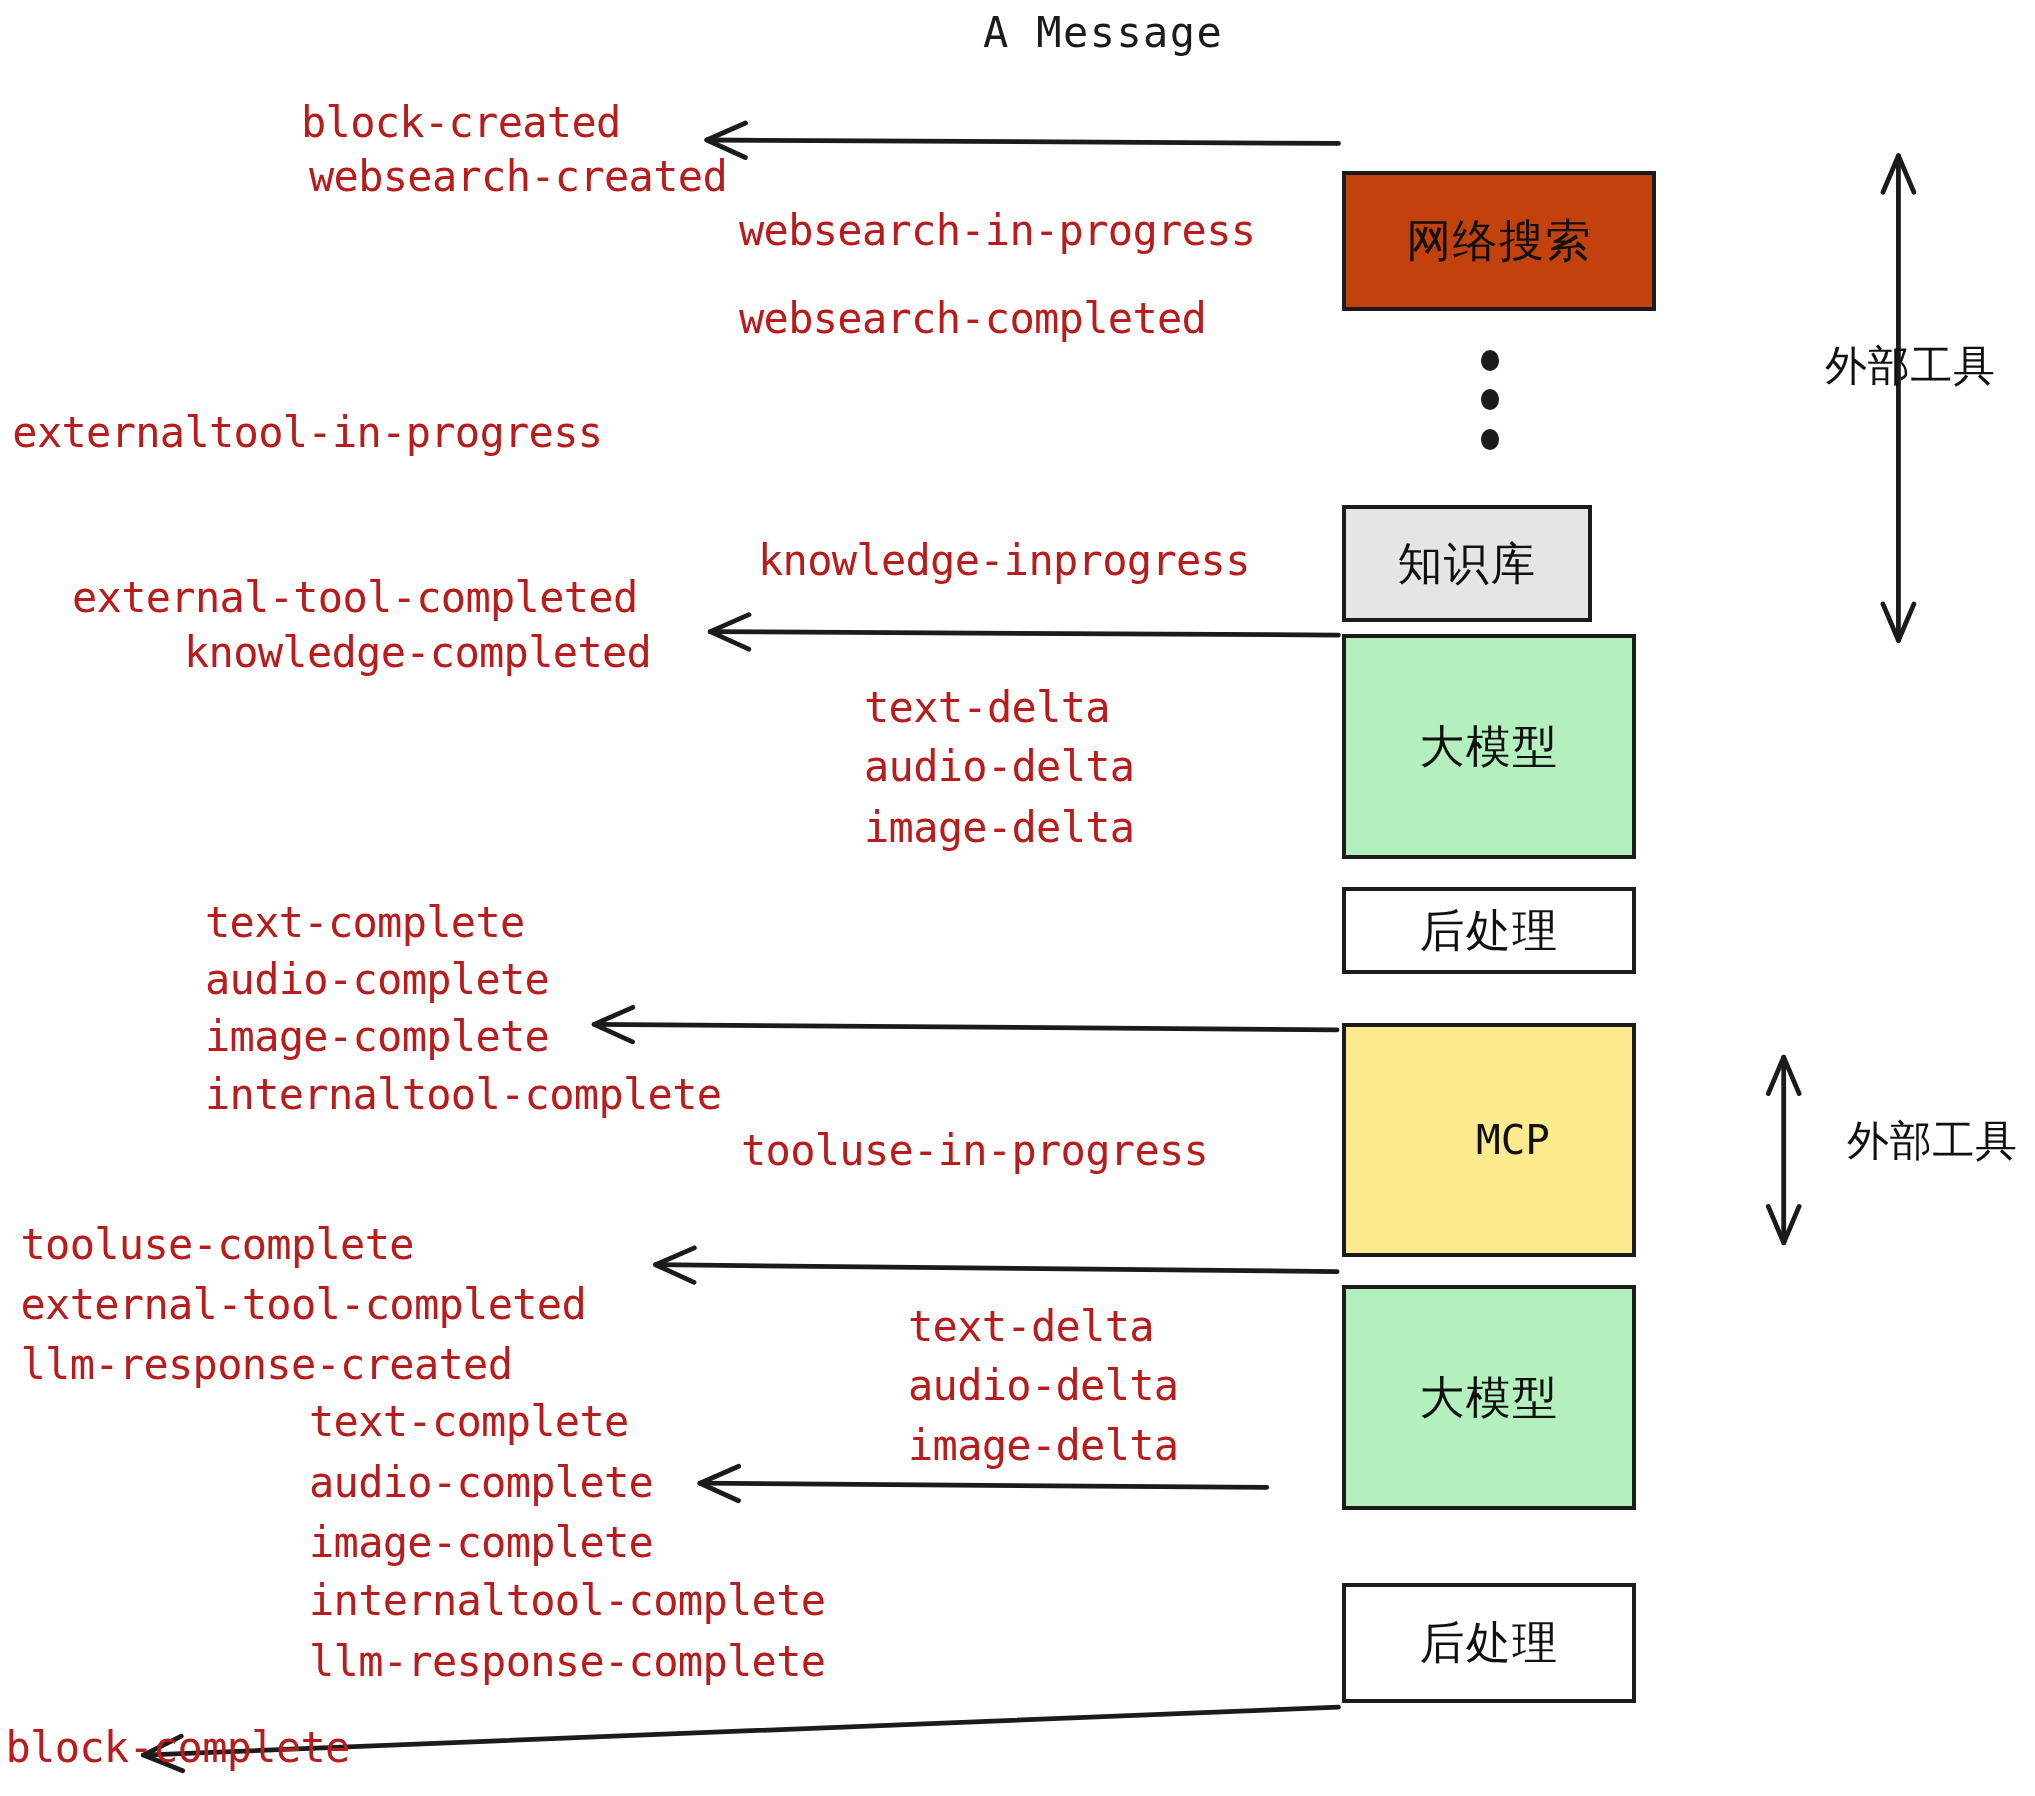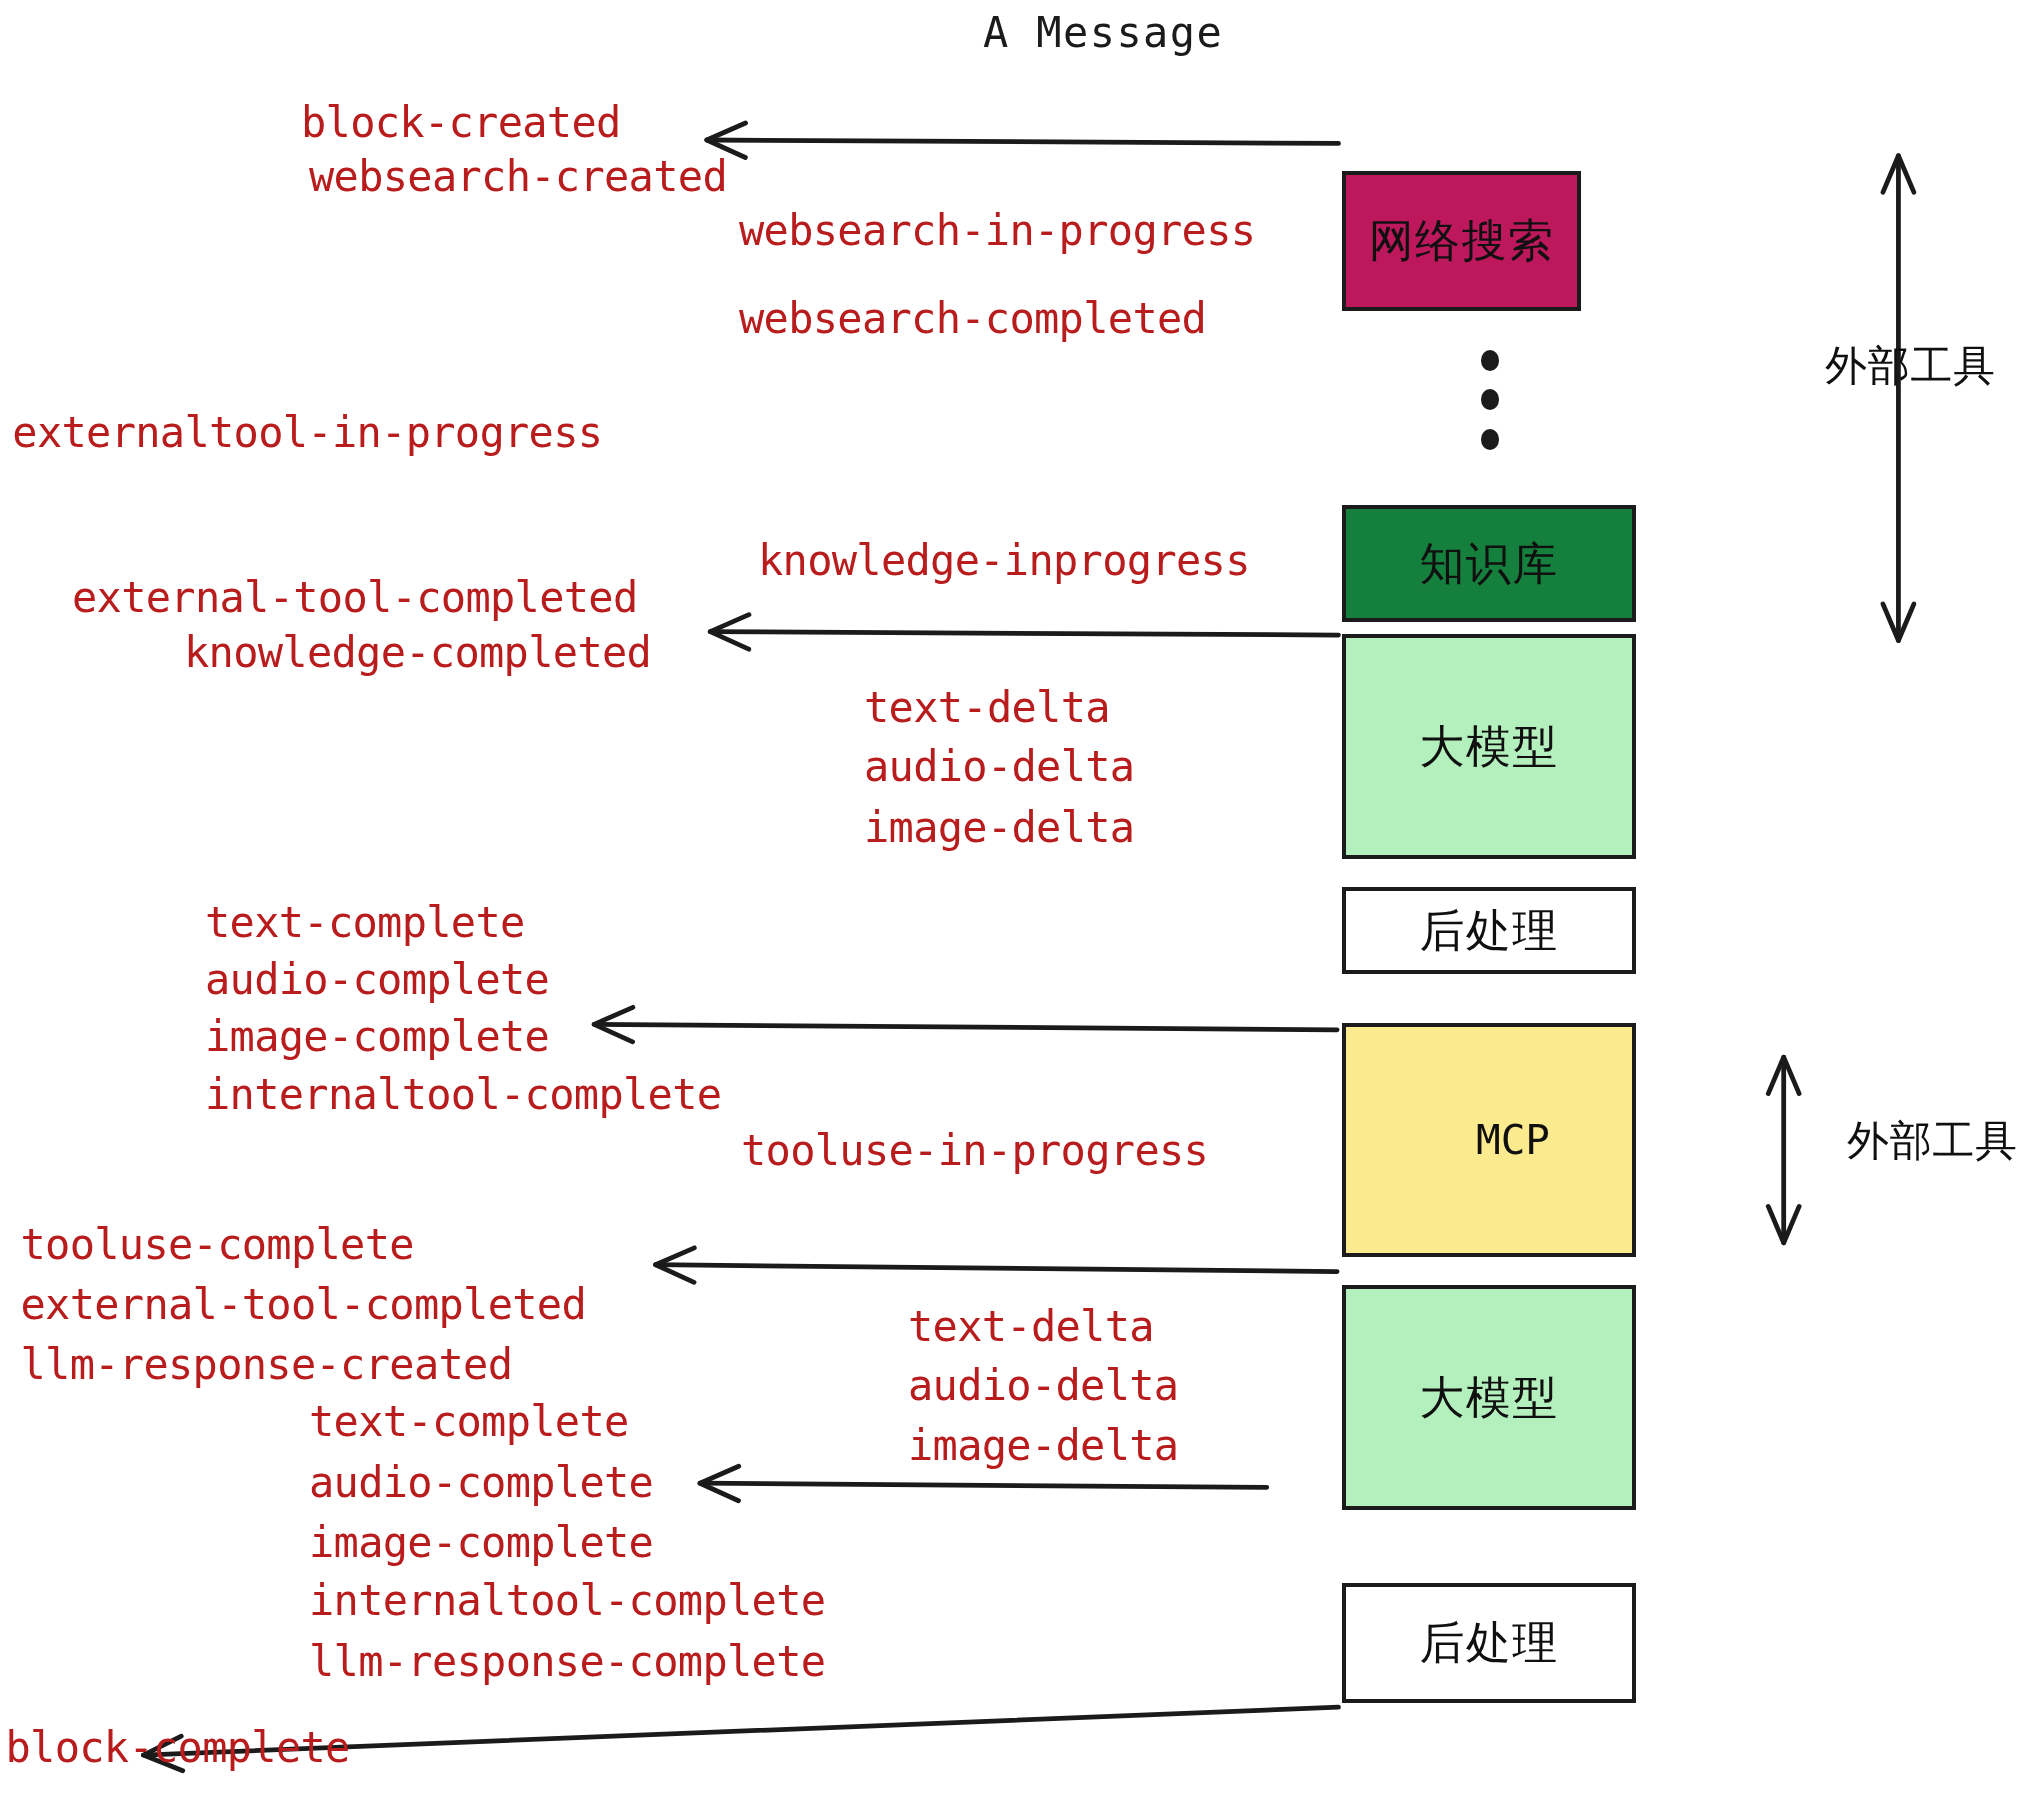--- a/index.html
+++ b/index.html
@@ -100,22 +100,22 @@
         <path d="M 2802.5862638539015 884.5784623478327 L 2780 938 L 2757.4137361460985 884.5784623478327"></path>
         <line x1="2612" y1="1548" x2="2612" y2="1820"></line>
         <path d="M 2589.4137361460985 1601.4215376521674 L 2612 1548 L 2634.5862638539015 1601.4215376521674"></path>
         <path d="M 2634.5862638539015 1766.5784623478326 L 2612 1820 L 2589.4137361460985 1766.5784623478326"></path>
       </g>
   </svg>
 
   <div class="title" style="left:983px; top:8.2px;text-align:center;">A Message</div>
 
   <div id="nodes">
-      <div class="node" style="left: 1342px; top: 171px; width: 239px; height: 140px; background: #be185d;">网络搜索</div>
-      <div class="node" style="left: 1342px; top: 505px; width: 294px; height: 117px; background: #15803d; text-align: center;">知识库</div>
+      <div class="node" style="left: 1342px; top: 171px; width: 314px; height: 140px; background: #c2410c;">网络搜索</div>
+      <div class="node" style="left: 1342px; top: 505px; width: 250px; height: 117px; background: #e5e5e5; text-align: center;">知识库</div>
       <div class="node" style="left: 1342px; top: 634px; width: 294px; height: 225px; background: rgb(180, 240, 189);">大模型</div>
       <div class="node" style="left: 1342px; top: 887px; width: 294px; height: 87px; background: rgb(255, 255, 255);">后处理</div>
       <div class="node mono" style="left: 1342px; top: 1023px; width: 294px; height: 234px; background: rgb(252, 235, 142); padding-left: 48px;">MCP</div>
       <div class="node" style="left: 1342px; top: 1285px; width: 294px; height: 225px; background: rgb(180, 240, 189);">大模型</div>
       <div class="node" style="left: 1342px; top: 1583px; width: 294px; height: 120px; background: rgb(255, 255, 255);">后处理</div>
     </div>
   <div id="events">
       <div class="ev" style="left: 301px; top: 102px;">block-created</div>
       <div class="ev" style="left: 301px; top: 156px; margin-left: 8px;">websearch-created</div>
       <div class="ev" style="left: 739px; top: 210px;">websearch-in-progress</div>

